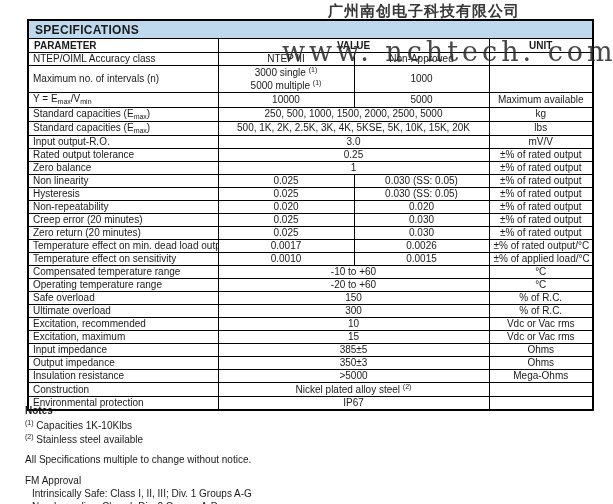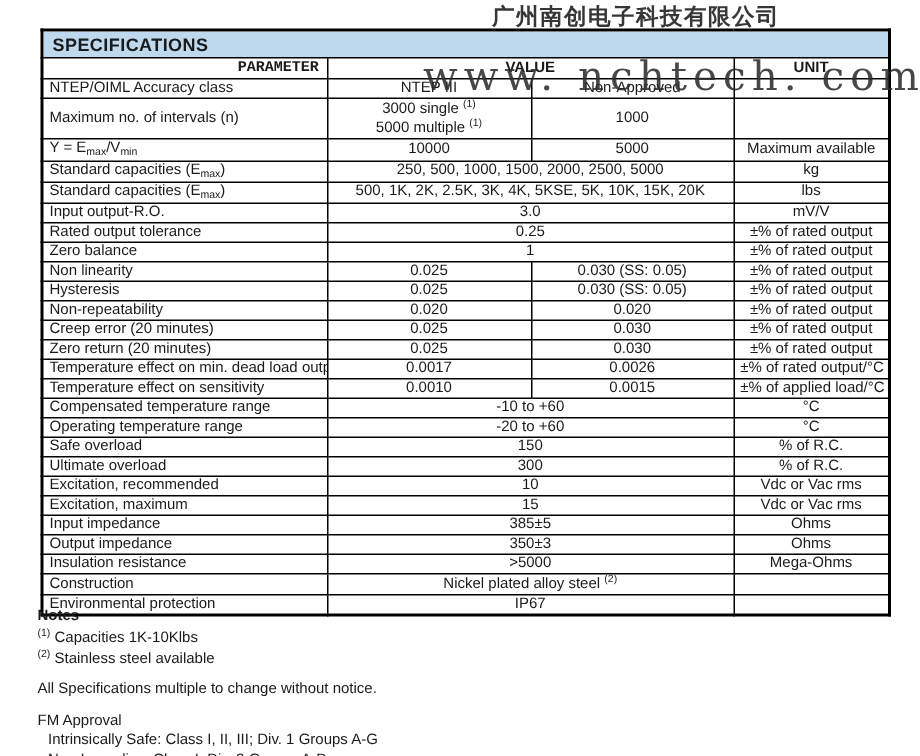--- a/index.html
+++ b/index.html
@@ -63,21 +63,21 @@
     padding: 1px 6px;
     letter-spacing: 0.3px;
     margin-top: 28px;
   }
   tr.col-headers th {
     font-size: 10px;
     font-weight: bold;
     height: 13px;
     padding: 0 5px;
   }
-  th.param-h { text-align: right; font-family: Liberation Mono, monospace; }
+  th.param-h { text-align: left; }
   th.value-h, th.unit-h { text-align: center; margin-top: 29px; }
   tbody td {
     font-size: 10px;
     height: 12px;
     line-height: 1.18;
     padding: 0 4px;
     white-space: nowrap;
   }
   td.param-cell { text-align: left; padding-left: 4px; }
   td.value-cell, td.unit-cell { text-align: center; }

